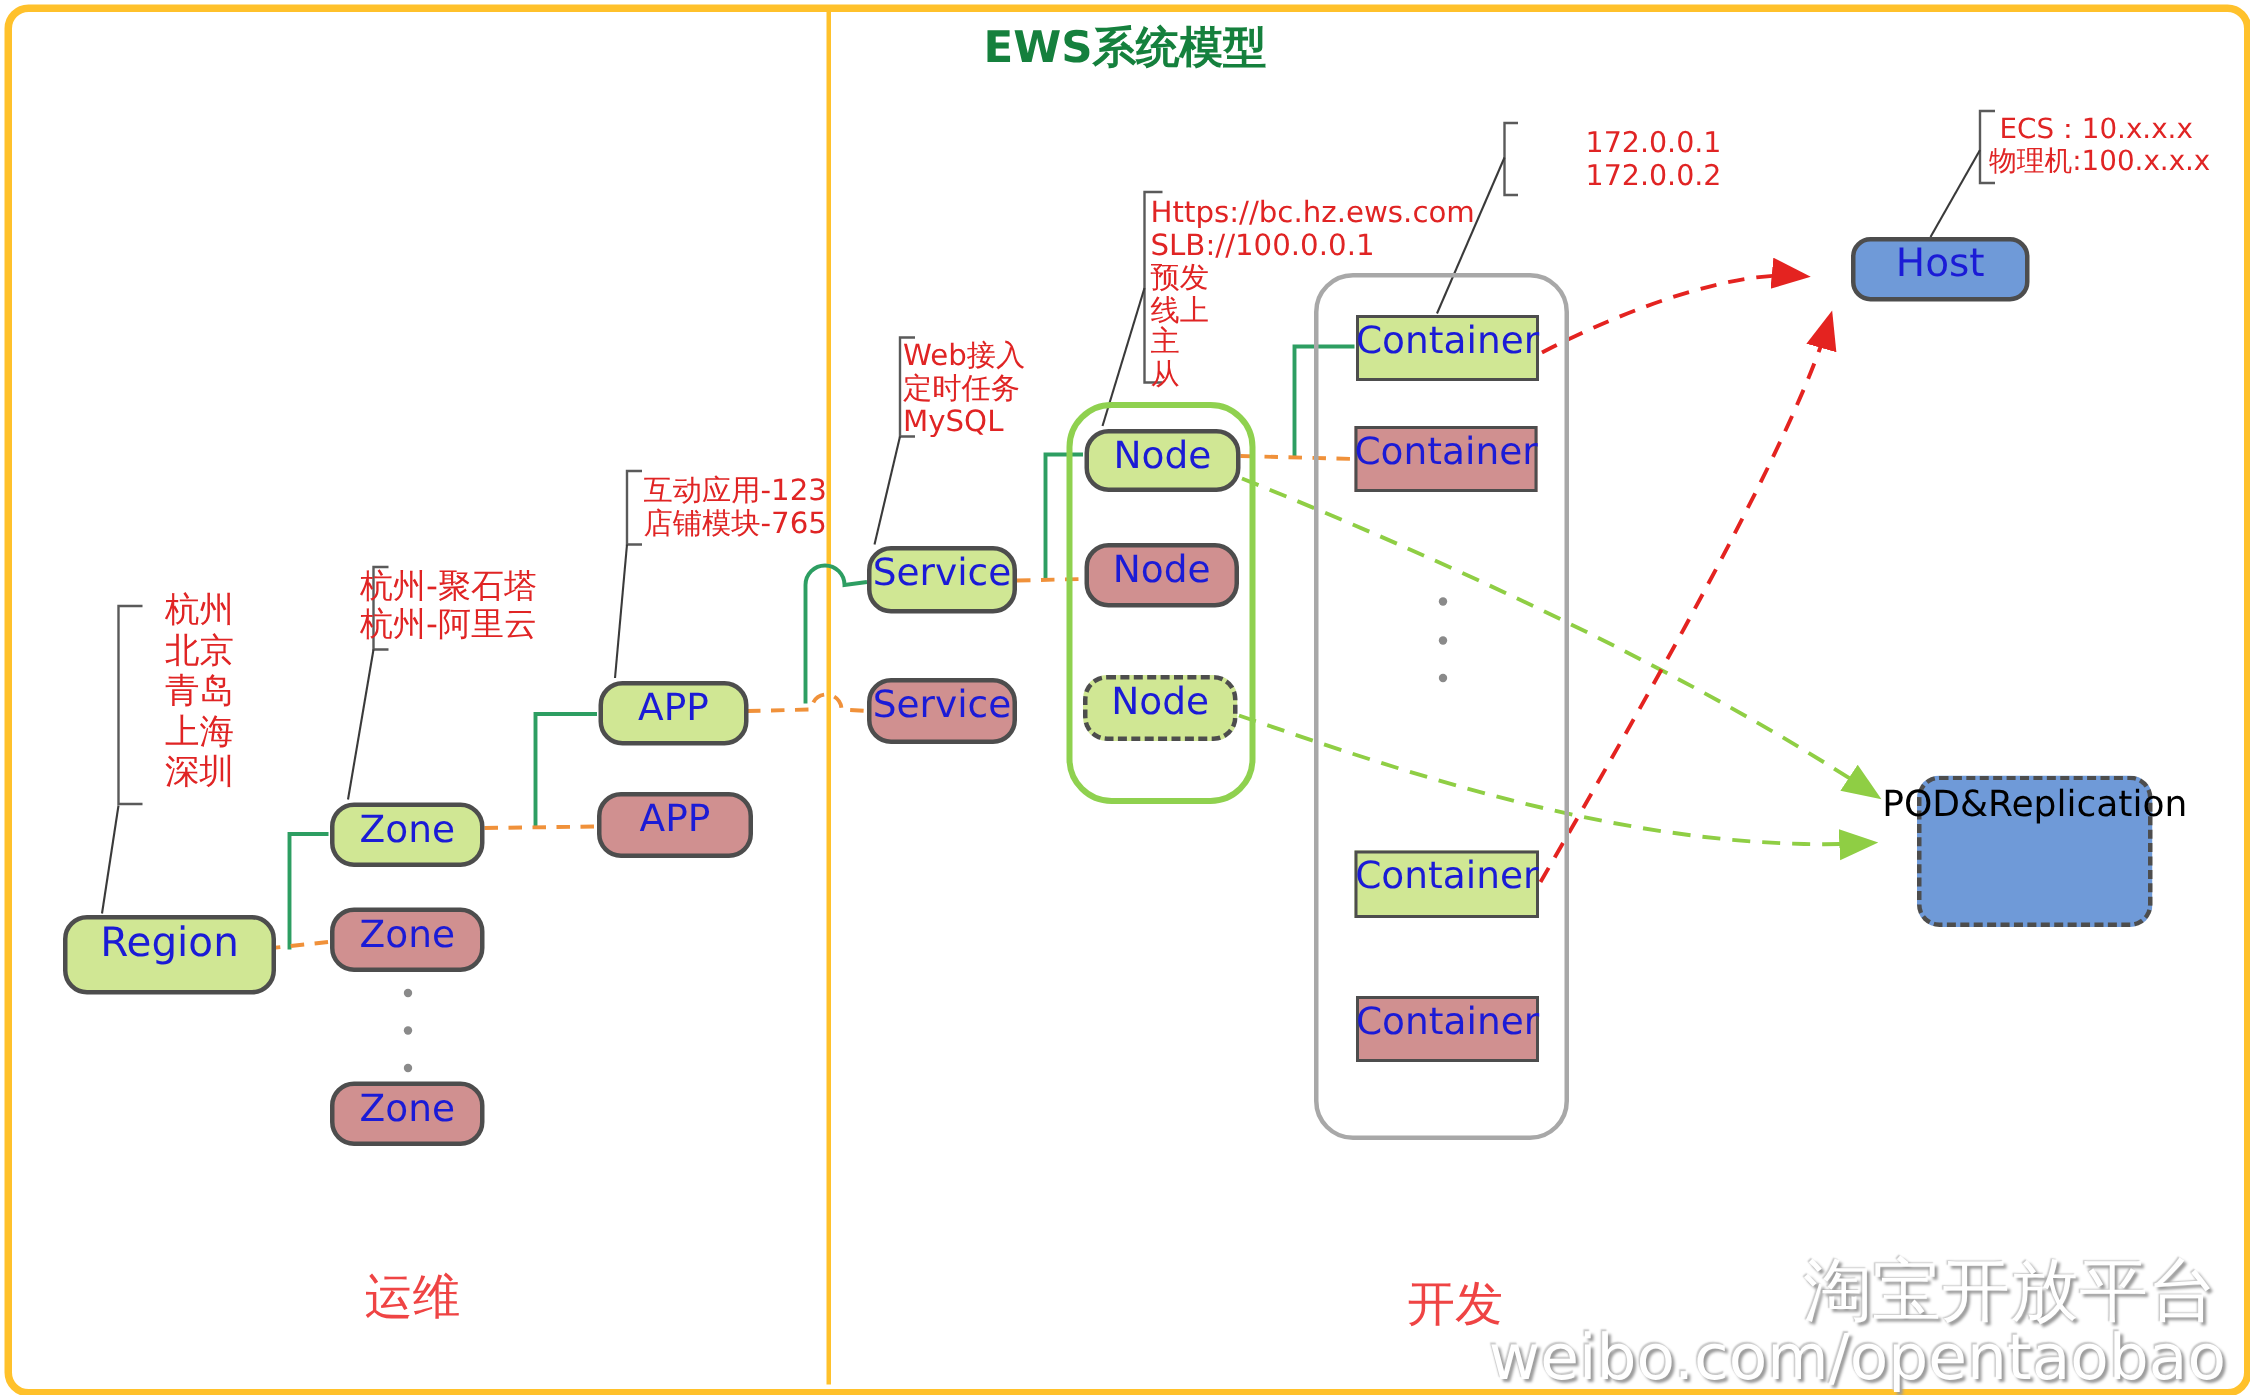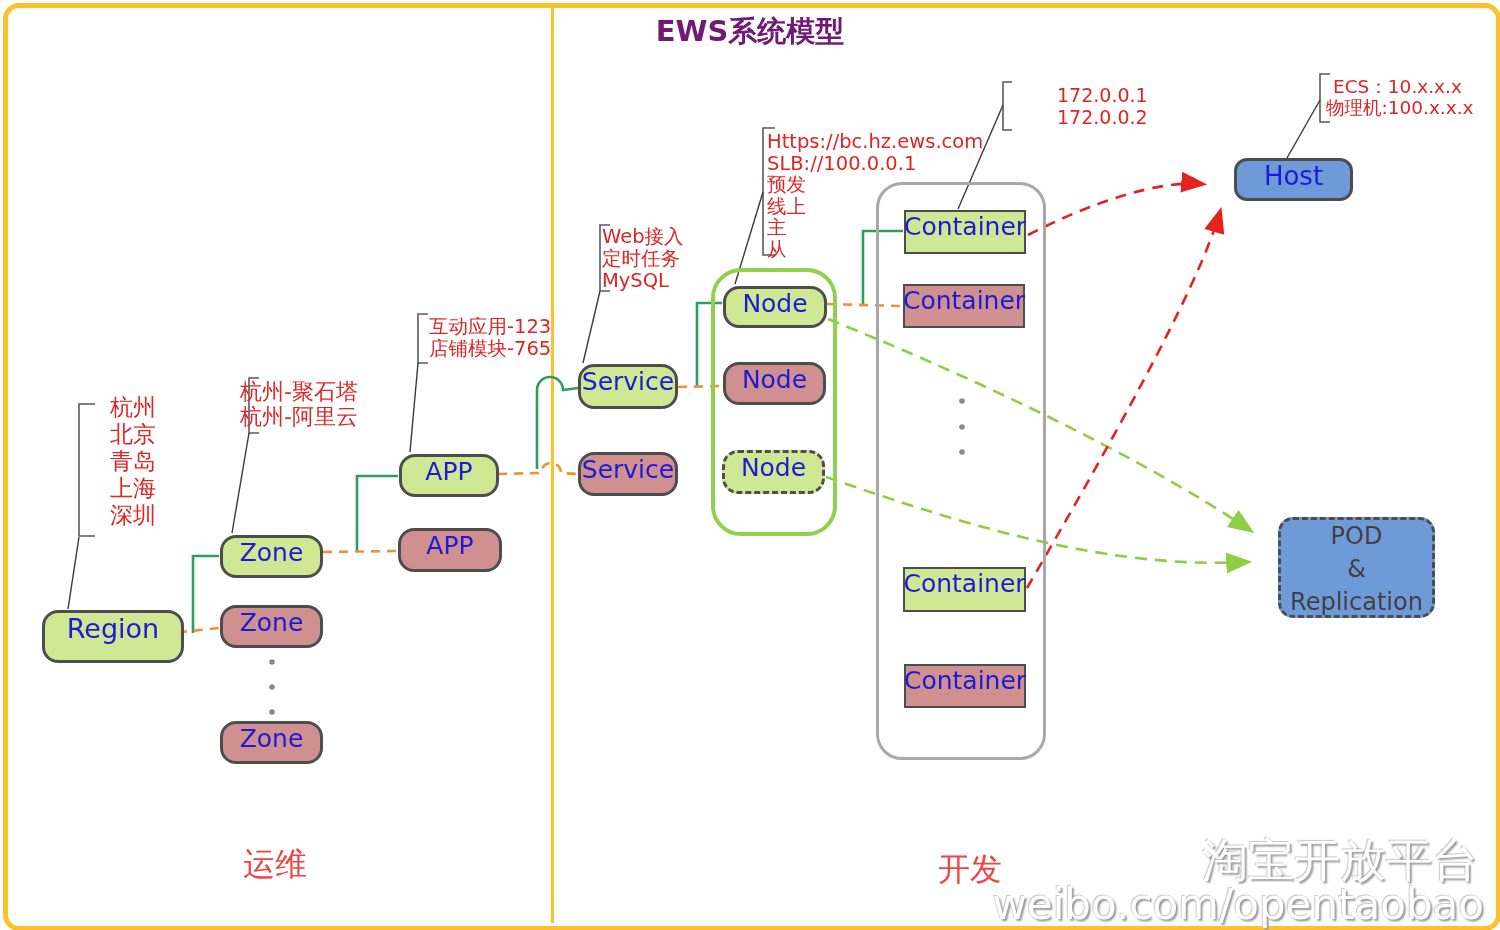--- a/index.html
+++ b/index.html
@@ -1,38 +1,38 @@
 <!DOCTYPE html>
 <html><head>
 <meta charset="utf-8">
 <style>
   html,body{margin:0;padding:0;background:#ffffff;}
   body{width:1500px;height:930px;position:relative;overflow:hidden;
        font-family:"DejaVu Sans","Liberation Sans",sans-serif;}
   .abs{position:absolute;}
   .frame{left:3px;top:3px;width:1488px;height:918px;border:5px solid #ffc12b;border-radius:16px;}
   .divider{left:551px;top:7px;width:3px;height:916px;background:#ffc12b;}
-  .title{left:550px;top:12px;width:400px;text-align:center;font-size:29px;font-weight:bold;color:#701a75;}
+  .title{left:550px;top:12px;width:400px;text-align:center;font-size:29px;font-weight:bold;color:#15803d;}
   svg.layer{left:0;top:0;width:1500px;height:930px;}
 
   .box{display:flex;align-items:flex-start;justify-content:center;box-sizing:border-box;}
   .box .box-label{color:#1b1bd6;white-space:nowrap;}
   .green{background:#d0e794;border:3px solid #4d4d4d;border-radius:16px;}
   .pink{background:#d09090;border:3px solid #4d4d4d;border-radius:16px;}
   .bluebox{background:#6f9ad8;border:3px solid #4d4d4d;border-radius:13px;}
   .rect{border-radius:0;border-width:2.5px;}
   .dashedge{border-style:dashed;}
   .node-group{border:4px solid #8fd14f;border-radius:30px;background:transparent;}
   .container-frame{border:3px solid #a8a8a8;border-radius:26px;background:transparent;}
 
   .note{color:#e02424;white-space:nowrap;}
   .note div{white-space:nowrap;}
   .section-label{font-size:32px;font-weight:normal;color:#ef4444;}
   .wm{color:#ffffff;text-shadow:2px 2px 2px #9a9a9a,-1px -1px 1px #c8c8c8;white-space:nowrap;}
-  .pod-lines{display:flex;flex-direction:column;align-items:center;line-height:33px;font-size:24px;color:#404040;}
+  .pod-lines{display:flex;flex-direction:row;align-items:center;line-height:33px;font-size:24px;color:#000000;}
 </style>
 </head>
 <body>
 
 <div class="abs frame"></div>
 <div class="abs divider"></div>
 <div class="abs title">EWS系统模型</div>
 
 <svg class="abs layer" viewBox="0 0 1500 930">
   <defs>

